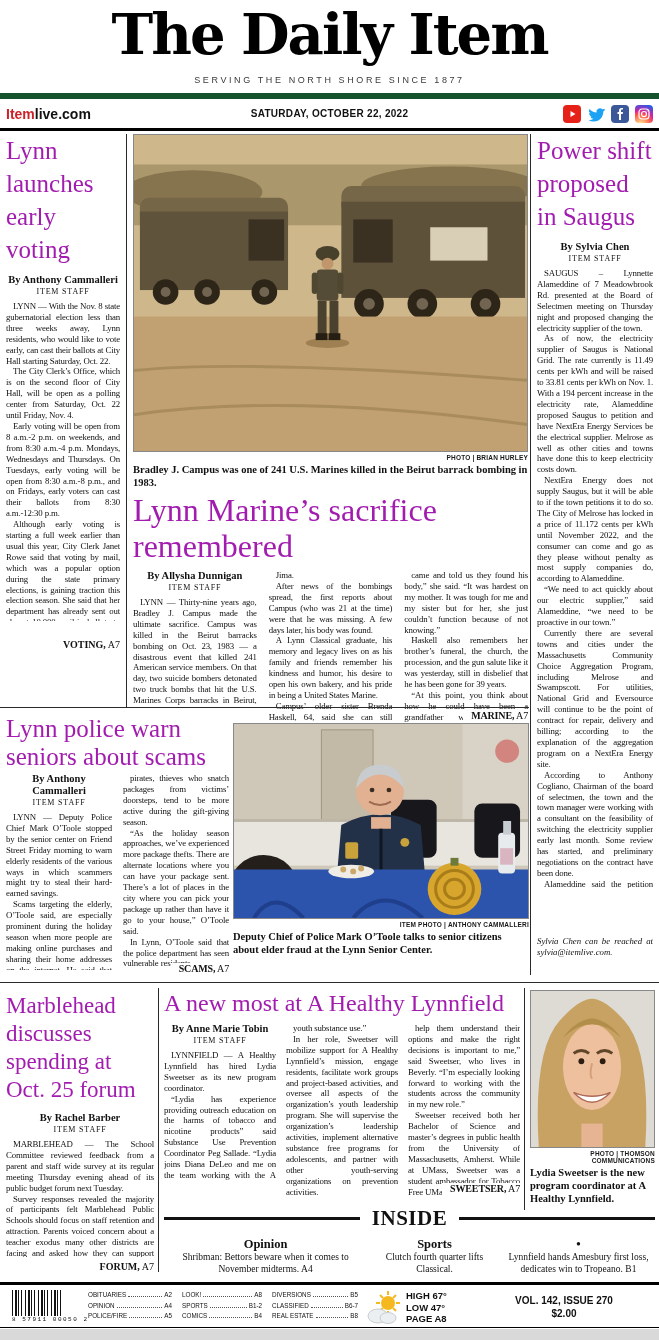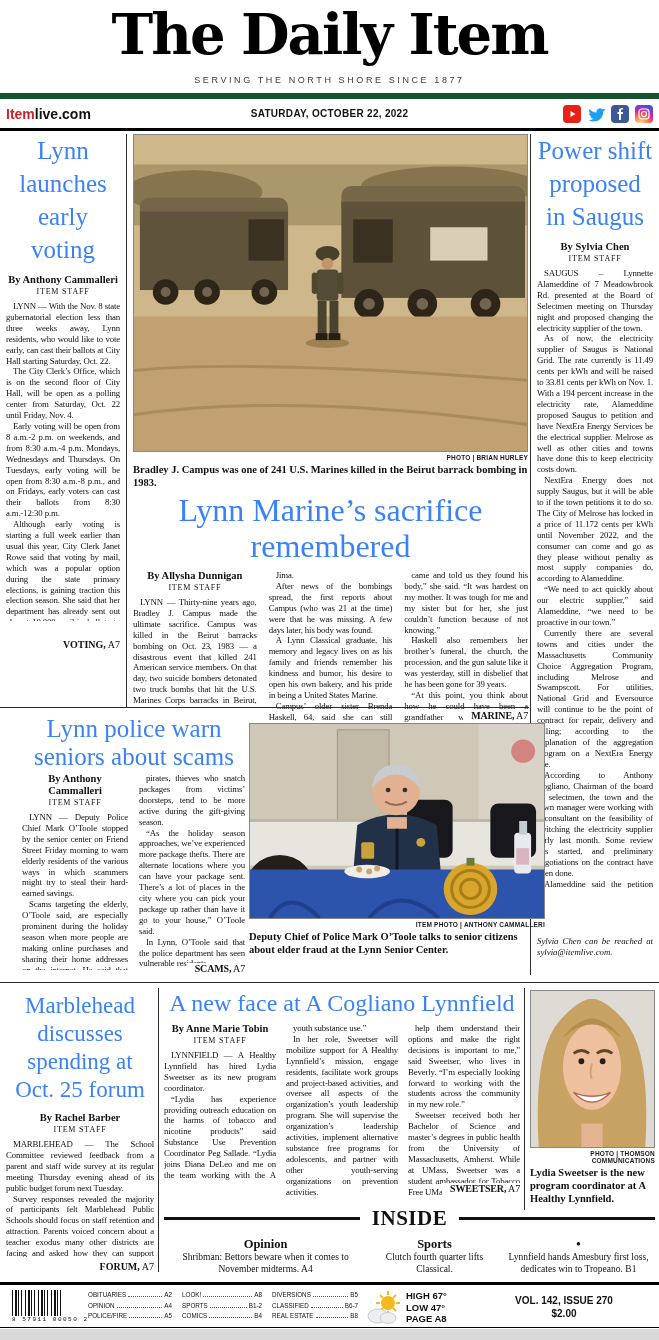--- a/index.html
+++ b/index.html
@@ -16,21 +16,21 @@
   .datebar .ctr{flex:1;text-align:center;font-family:"Liberation Sans",sans-serif;
                 font-weight:bold;font-size:10px;letter-spacing:0.3px;}
   .datebar .rgt{flex:1;display:flex;justify-content:flex-end;gap:6px;align-items:center;}
   .soc{width:18px;height:18px;border-radius:4px;display:flex;align-items:center;justify-content:center;}
   .yt{background:#e62117;} .fb{background:#3b5998;}
   .ig{background:radial-gradient(circle at 30% 110%, #fdf497 0%, #fd5949 45%, #d6249f 60%, #285AEB 90%);}
   
   .abs{position:absolute;}
   .vline{position:absolute;width:1px;background:#2a2a2a;}
   .hrule{position:absolute;height:1px;background:#2a2a2a;}
-  .hl{font-weight:400;text-align:center;color:#3b82f6;}
+  .hl{font-weight:400;color:#a21caf;}
   .hl-side{font-size:25px;line-height:33px;}
   .hl-marine{font-size:32px;line-height:36px;}
   .hl-scams{font-size:25px;line-height:28px;}
   .hl-forum{font-size:23px;line-height:28px;}
   .hl-lynn{font-size:24px;line-height:26px;}
   .byline{text-align:center;margin:8px 0 5px 0;}
   .by{font-weight:bold;font-size:10.5px;line-height:12px;}
   .org{font-size:8px;letter-spacing:0.8px;margin-top:1px;}
   .bt{font-size:8.8px;line-height:10.9px;text-align:justify;letter-spacing:-0.15px;overflow:hidden;}
   .bt p{margin:0;text-indent:7px;}
@@ -213,21 +213,21 @@
       <p>“We need to act quickly about our electric supplier,” said Alameddine, “we need to be proactive in our town.”</p>
       <p>Currently there are several towns and cities under the Massachusetts Community Choice Aggregation Program, including Melrose and Swampscott. For utilities, National Grid and Eversource will continue to be the point of contract for repair, delivery and billing; according to the explanation of the aggregation program on a NextEra Energy site.</p>
       <p>According to Anthony Cogliano, Chairman of the board of selectmen, the town and the town manager were working with a consultant on the feasibility of switching the electricity supplier early last month. Some review has started, and preliminary negotiations on the contract have been done.</p>
       <p>Alameddine said the petition can be found at https://www.nexteraenergyservices.com/aggregations/massachusetts. She encourages town citizens to be onboard with the lower cost energy supplier.</p>
     </div>
     <p class="contact">Sylvia Chen can be reached at sylvia@itemlive.com.</p>
   </div>
 
   <div class="hrule" style="left:0;top:707px;width:529px;"></div>
 
-  <div class="abs" style="left:22px;top:713px;width:523px;height:262px;">
+  <div class="abs" style="left:6px;top:713px;width:523px;height:262px;">
     <div class="hl hl-scams abs" style="left:0;top:2px;width:224px;">Lynn police warn seniors about scams</div>
     <div class="abs" style="left:0;top:60px;width:106px;height:202px;overflow:hidden;">
       <div class="byline" style="margin-top:0;">
         <div class="by">By Anthony Cammalleri</div>
         <div class="org">ITEM STAFF</div>
       </div>
       <div class="bt" style="height:158px;">
         <p>LYNN — Deputy Police Chief Mark O’Toole stopped by the senior center on Friend Street Friday morning to warn elderly residents of the various ways in which scammers might try to steal their hard-earned savings.</p>
         <p>Scams targeting the elderly, O’Toole said, are especially prominent during the holiday season when more people are making online purchases and sharing their home addresses on the internet. He said that porch</p>
       </div>
@@ -297,21 +297,21 @@
     </div>
     <div class="jump">
       <span class="jw">FORUM,</span>
       <span>A7</span>
     </div>
   </div>
 
   <div class="vline" style="left:158px;top:988px;height:284px;"></div>
 
   <div class="abs" style="left:164px;top:990px;width:356px;height:208px;">
-    <div class="hl hl-lynn">A new face at A Cogliano Lynnfield</div>
+    <div class="hl hl-lynn">A new most at A Healthy Lynnfield</div>
     <div class="cols" style="margin-top:7px;height:172px;gap:10px;">
       <div class="c">
         <div class="byline" style="margin-top:0;">
           <div class="by">By Anne Marie Tobin</div>
           <div class="org">ITEM STAFF</div>
         </div>
         <div class="bt" style="height:130px;">
           <p>LYNNFIELD — A Healthy Lynnfield has hired Lydia Sweetser as its new program coordinator.</p>
           <p>“Lydia has experience providing outreach education on the harms of tobacco and nicotine products” said Substance Use Prevention Coordinator Peg Sallade. “Lydia joins Diana DeLeo and me on the team working with the A Healthy Lynnfield coalition and the community to further our goal of reducing</p>
         </div>

